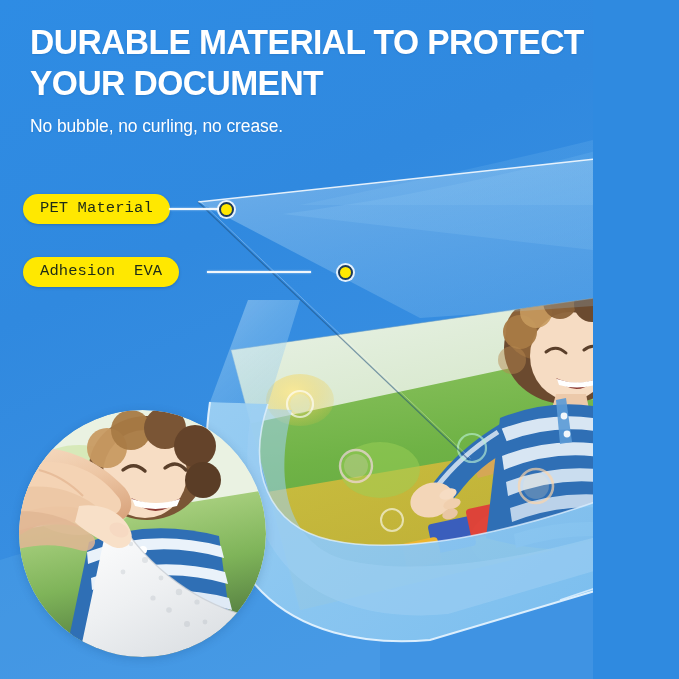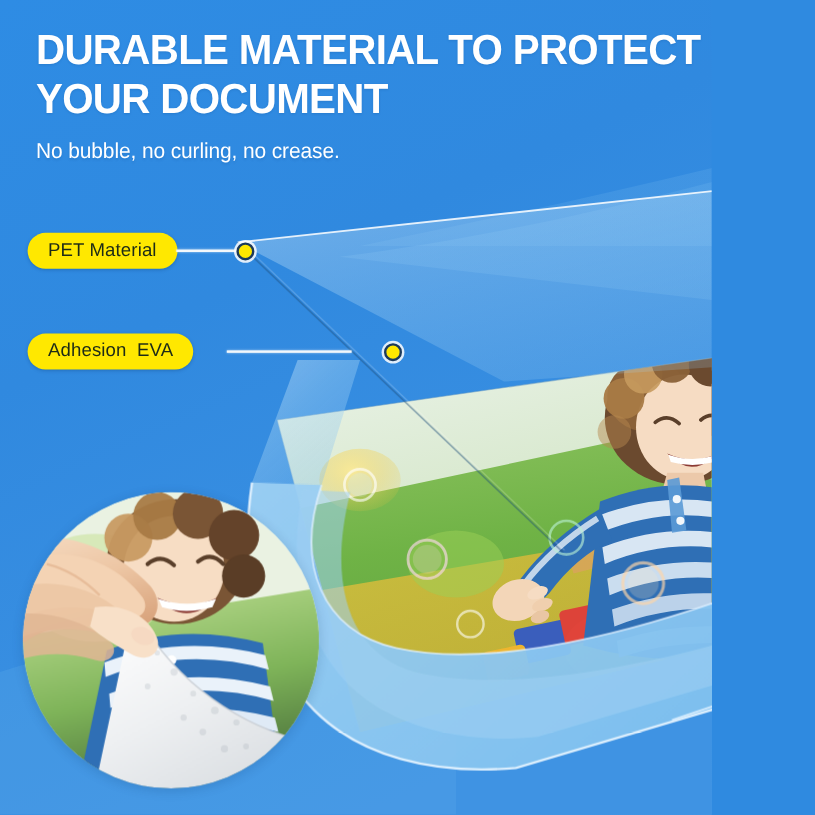--- a/index.html
+++ b/index.html
@@ -42,23 +42,23 @@
     color:#ffffff;
     font-size:18px;
     font-weight:normal;
     letter-spacing:-0.1px;
     text-shadow:0 1px 2px rgba(10,60,120,.15);
     transform:scaleX(0.97);
     transform-origin:left center;
   }
 
   
-  .callout { position:absolute; z-index:60; display:flex; align-items:center; }
+  .callout { position:absolute; z-index:60; display:flex; align-items:center;font-family:Liberation Mono, monospace; }
   #callout-pet { left:23px; top:194px; }
-  #callout-eva { left:23px; top:278px;gap:29px; }
+  #callout-eva { left:23px; top:257px;gap:29px; }
 
   .pill {
     background:#ffe800;
     border-radius:999px;
     padding:5px 17px 6px 17px;
     color:#1d2b17;
     font-size:15.5px;
     font-weight:normal;
     letter-spacing:0.1px;
     white-space:pre;

